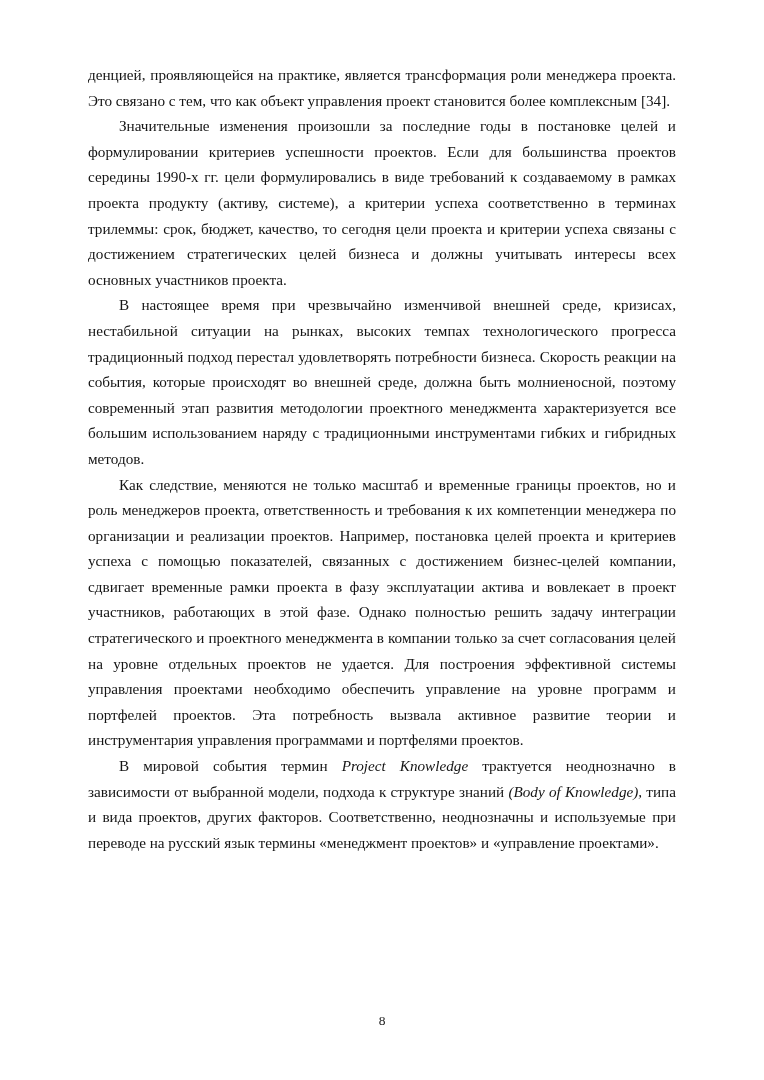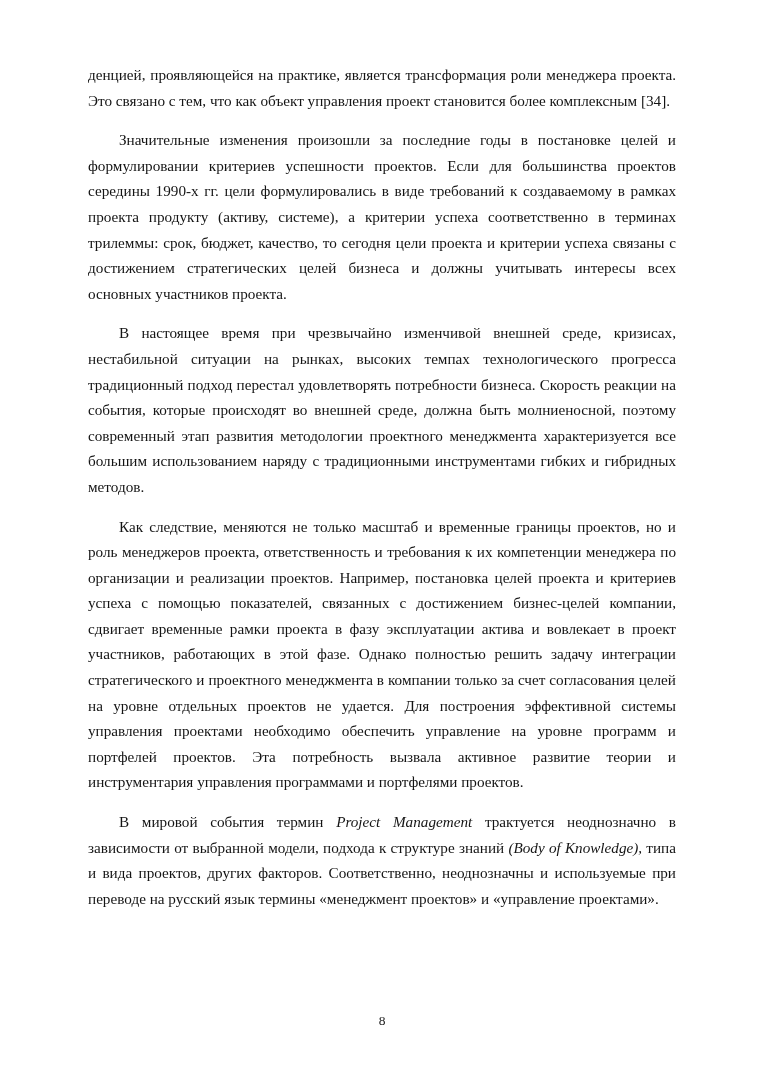--- a/index.html
+++ b/index.html
@@ -33,21 +33,20 @@
     margin: 0 0 0 0;
     font-size: 15.2px;
     line-height: 25.6px;
     text-align: justify;
     text-justify: inter-word;
     hyphens: manual;
     color: #141414;
   }
   .para.indent {
     text-indent: 31px;
-    margin-top: 14px;
   }
   .para em {
     font-style: italic;
   }
   .footer {
     position: absolute;
     left: 0;
     top: 1013px;
     width: 764px;
     text-align: center;
@@ -59,17 +58,17 @@
 </head>
 <body>
 
 <div class="page">
   <div class="content">
     <p class="para">денцией, проявляющейся на практике, является трансформация роли менеджера проекта. Это связано с тем, что как объект управления проект становится более комплексным [34].</p>
     <p class="para indent">Значительные изменения произошли за последние годы в постановке целей и формулировании критериев успешности проектов. Если для большинства проектов середины 1990-х гг. цели формулировались в виде требований к создаваемому в рамках проекта продукту (активу, системе), а критерии успеха соответственно в терминах трилеммы: срок, бюджет, качество, то сегодня цели проекта и критерии успеха связаны с достижением стратегических целей бизнеса и должны учитывать интересы всех основных участников проекта.</p>
     <p class="para indent">В настоящее время при чрезвычайно изменчивой внешней среде, кризисах, нестабильной ситуации на рынках, высоких темпах технологического прогресса традиционный подход перестал удовлетворять потребности бизнеса. Скорость реакции на события, которые происходят во внешней среде, должна быть молниеносной, поэтому современный этап развития методологии проектного менеджмента характеризуется все большим использованием наряду с традиционными инструментами гибких и гибридных методов.</p>
     <p class="para indent">Как следствие, меняются не только масштаб и временные границы проектов, но и роль менеджеров проекта, ответственность и требования к их компетенции менеджера по организации и реализации проектов. Например, постановка целей проекта и критериев успеха с помощью показателей, связанных с достижением бизнес-целей компании, сдвигает временные рамки проекта в фазу эксплуатации актива и вовлекает в проект участников, работающих в этой фазе. Однако полностью решить задачу интеграции стратегического и проектного менеджмента в компании только за счет согласования целей на уровне отдельных проектов не удается. Для построения эффективной системы управления проектами необходимо обеспечить управление на уровне программ и портфелей проектов. Эта потребность вызвала активное развитие теории и инструментария управления программами и портфелями проектов.</p>
     <p class="para indent">
-      <span>В мировой события термин </span><em>Project Management</em><span> трактуется неоднозначно в зависимости от выбранной модели, подхода к структуре знаний </span><em>(Body of Knowledge),</em><span> типа и вида проектов, других факторов. Соответственно, неоднозначны и используемые при переводе на русский язык термины «менеджмент проектов» и «управление проектами».</span>
+      <span>В мировой события термин </span><em>Project Knowledge</em><span> трактуется неоднозначно в зависимости от выбранной модели, подхода к структуре знаний </span><em>(Body of Knowledge),</em><span> типа и вида проектов, других факторов. Соответственно, неоднозначны и используемые при переводе на русский язык термины «менеджмент проектов» и «управление проектами».</span>
     </p>
   </div>
   <div class="footer">8</div>
 </div>
 
 </body></html>

